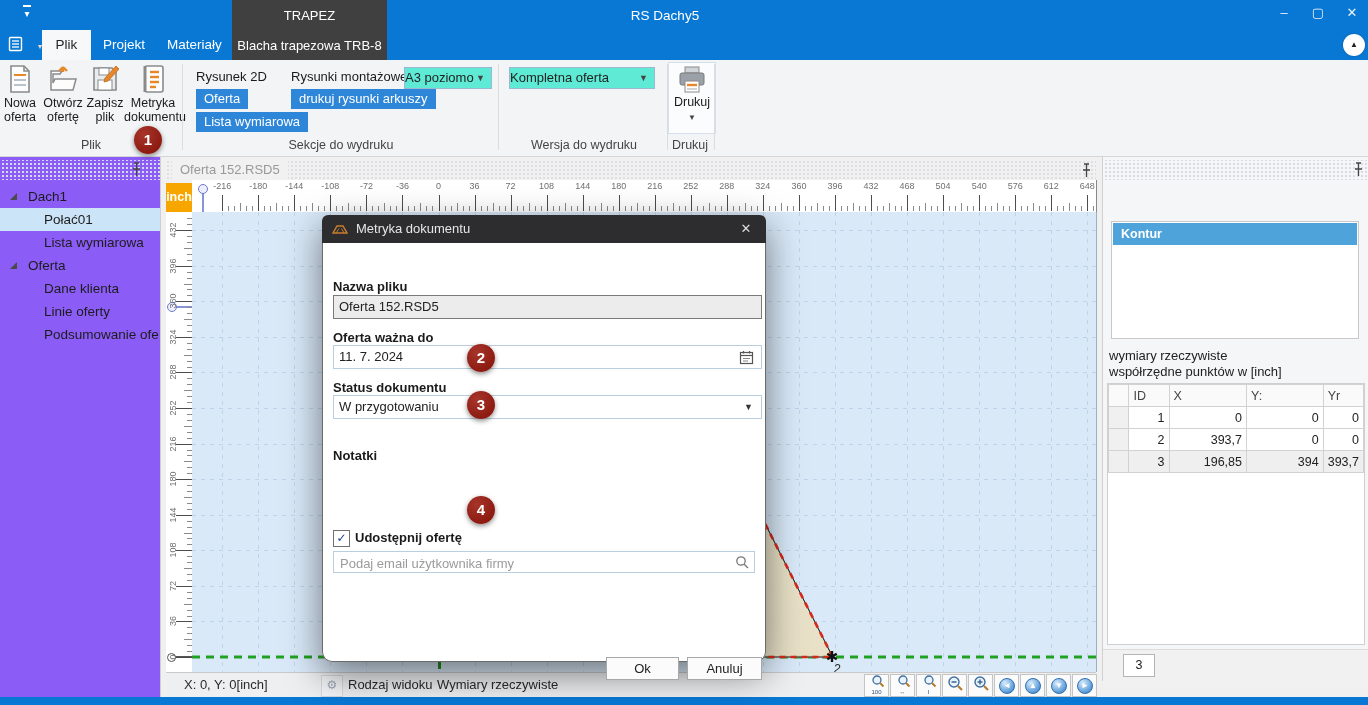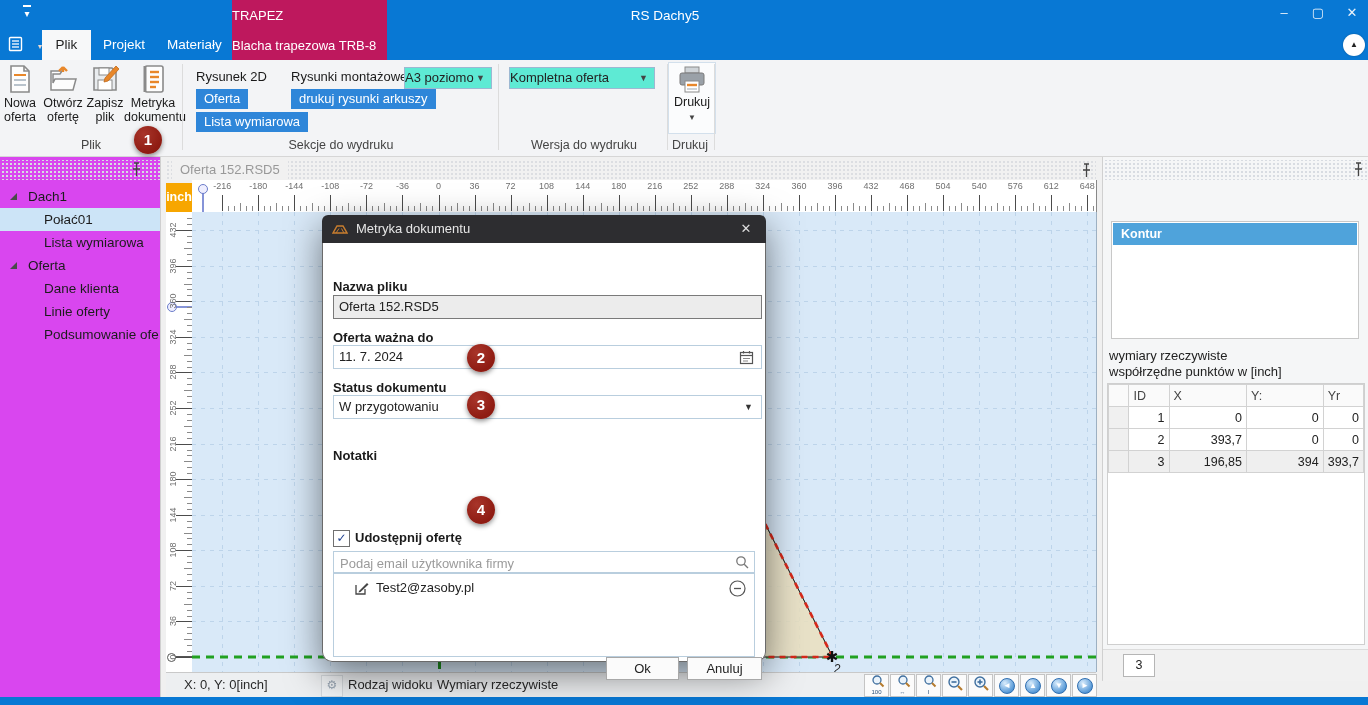--- a/index.html
+++ b/index.html
@@ -5,21 +5,21 @@
   html,body{margin:0;padding:0;}
   body{font-family:"Liberation Sans","DejaVu Sans",sans-serif;background:#888;}
   .app{position:relative;width:1368px;height:705px;background:#f0f0f0;overflow:hidden;font-size:13px;color:#222;}
   .abs{position:absolute;}
 
   
   .topbar{position:absolute;left:0;top:0;width:1368px;height:60px;background:#0878D4;}
   .qat-caret{position:absolute;left:20px;top:5px;width:14px;color:#fff;font-size:10px;text-align:center;cursor:default;}
   .qat-caret .bar{display:block;height:2px;background:#fff;margin:0 3px 1px 3px;}
   .app-title{position:absolute;left:560px;top:8px;width:210px;text-align:center;color:#fff;font-size:13.5px;}
-  .green-block{position:absolute;left:232px;top:0;width:155px;height:73px;background:#be185d;color:#fff;}
+  .green-block{position:absolute;left:232px;top:0;width:155px;height:73px;background:#404040;color:#fff;text-align:center;}
   .green-block .l1{position:absolute;left:0;right:0;top:8px;font-size:13px;}
   .green-block .l2{position:absolute;left:0;right:0;top:38px;font-size:13px;}
   .win-btn{position:absolute;top:0;width:32px;height:26px;color:#eaf2fa;text-align:center;line-height:26px;font-size:13px;cursor:default;}
   .menu-btn{position:absolute;left:8px;top:36px;width:34px;height:22px;}
   .menu-btn .caret{position:absolute;right:0;top:6px;font-size:8px;color:#ecd9cf;}
   .tab{position:absolute;top:30px;height:30px;line-height:30px;text-align:center;color:#fff;font-size:13.5px;cursor:default;}
   .tab.active{background:#f7f8f9;color:#1f1f1f;}
   .collapse-btn{position:absolute;left:1343px;top:34px;width:22px;height:22px;border-radius:50%;background:#fff;text-align:center;line-height:21px;font-size:8px;color:#222;box-shadow:0 0 2px rgba(0,0,0,.3);}
 
   
@@ -33,21 +33,21 @@
   .dropdown{position:absolute;height:20px;background:#5eead4;border:1px solid #9db8d2;font-size:13px;line-height:20px;white-space:nowrap;}
   .dropdown .dd-caret{position:absolute;right:6px;top:0;font-size:9px;color:#444;}
   .print-btn{position:absolute;left:668px;top:2px;width:46px;height:70px;text-align:center;font-size:12.5px;color:#1a1a1a;background:#fbfcfd;border:1px solid #d3e0ec;}
   .print-btn svg{display:block;margin:3px auto 1px auto;}
   .print-btn .dd-caret{font-size:8px;color:#444;}
 
   
   .badge{position:absolute;width:28px;height:28px;border-radius:50%;background:radial-gradient(circle at 35% 30%,#a8352a,#8E1B12 70%);color:#fff;font-size:15px;font-weight:bold;text-align:center;line-height:28px;z-index:60;box-shadow:0 2px 5px rgba(0,0,0,.45);}
 
   
-  .left-panel{position:absolute;left:0;top:157px;width:160px;height:540px;background:#d946ef;border-right:1px solid #cfcfcf;}
+  .left-panel{position:absolute;left:0;top:157px;width:160px;height:540px;background:#8b5cf6;border-right:1px solid #cfcfcf;}
   .panel-head{position:absolute;left:0;top:3px;right:0;height:20px;background-image:radial-gradient(#d8dce2 1px,transparent 1px);background-size:4px 4px;background-position:1px 2px;}
   .tree-item{position:absolute;left:0;right:0;height:23px;line-height:23px;font-size:13.5px;color:#1c1c1c;white-space:nowrap;overflow:hidden;cursor:default;}
   .tree-item.selected{background:#cce4f7;}
   .expander{position:absolute;top:8px;width:0;height:0;border-bottom:7px solid #4a4a4a;border-left:7px solid transparent;}
 
   
   .canvas-area{position:absolute;left:166px;top:157px;width:930px;height:515px;background:#f0f0f0;}
   .doc-strip{position:absolute;left:0;top:3px;width:930px;height:20px;background:#f1f1f1;background-image:radial-gradient(#dcdee2 1px,transparent 1px);background-size:4px 4px;}
   .doc-tab-label{position:absolute;left:6px;top:0;height:20px;line-height:20px;background:#f1f1f1;padding:0 8px;color:#999;font-size:13px;}
   .corner{position:absolute;left:0;top:26px;width:26px;height:29px;background:#F7A600;color:#fff;font-weight:bold;font-size:12.5px;text-align:center;line-height:29px;}
@@ -734,33 +734,20 @@
       <div class="m-label" style="left:32px;top:287px;">Udostępnij ofertę</div>
 
       <div class="m-email">
         <input placeholder="Podaj email użytkownika firmy" style="">
         <svg class="abs" style="right:5px;top:3px;" width="14" height="14" viewBox="0 0 14 14">
           <circle cx="6" cy="6" r="4.2" fill="none" stroke="#777" stroke-width="1.3"></circle>
           <line x1="9.2" y1="9.2" x2="13" y2="13" stroke="#777" stroke-width="1.3"></line>
         </svg>
       </div>
 
-      <div class="m-list">
-        <div class="m-list-item">
-          <svg class="icon16 abs" style="left:20px;top:5px;" width="15" height="15" viewBox="0 0 15 15">
-            <path d="M2 4 v9 h9 v-5" fill="none" stroke="#444" stroke-width="1.3"></path>
-            <path d="M5 10 L13 2 l1.5 1.5 L6.5 11 l-2 .5 z" fill="#444"></path>
-          </svg>
-          <span style="margin-left:42px;">Test2@zasoby.pl</span>
-          <svg class="abs" style="right:8px;top:4px;" width="17" height="17" viewBox="0 0 17 17">
-            <circle cx="8.5" cy="8.5" r="7.5" fill="none" stroke="#555" stroke-width="1.2"></circle>
-            <line x1="5" y1="8.5" x2="12" y2="8.5" stroke="#555" stroke-width="1.3"></line>
-          </svg>
-        </div>
-      </div>
 
       <div class="m-btn" style="left:283px;top:414px;width:73px;">Ok</div>
       <div class="m-btn" style="left:364px;top:414px;width:75px;">Anuluj</div>
     </div>
   </div>
 
   <div class="badge" style="left:134px;top:126px;">1</div>
   <div class="badge" style="left:467px;top:344px;">2</div>
   <div class="badge" style="left:467px;top:391px;">3</div>
   <div class="badge" style="left:467px;top:496px;">4</div>

